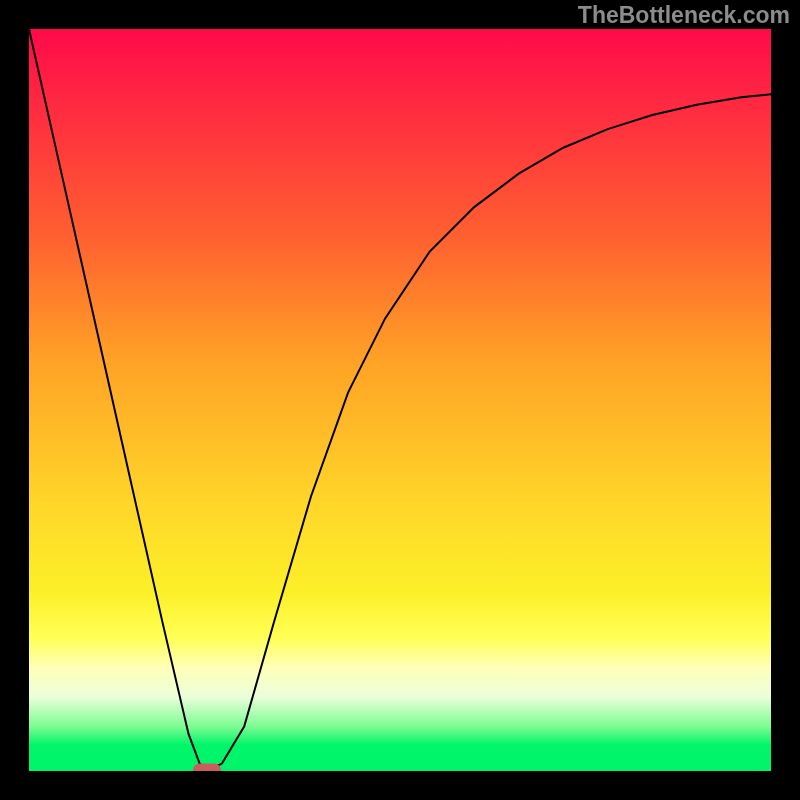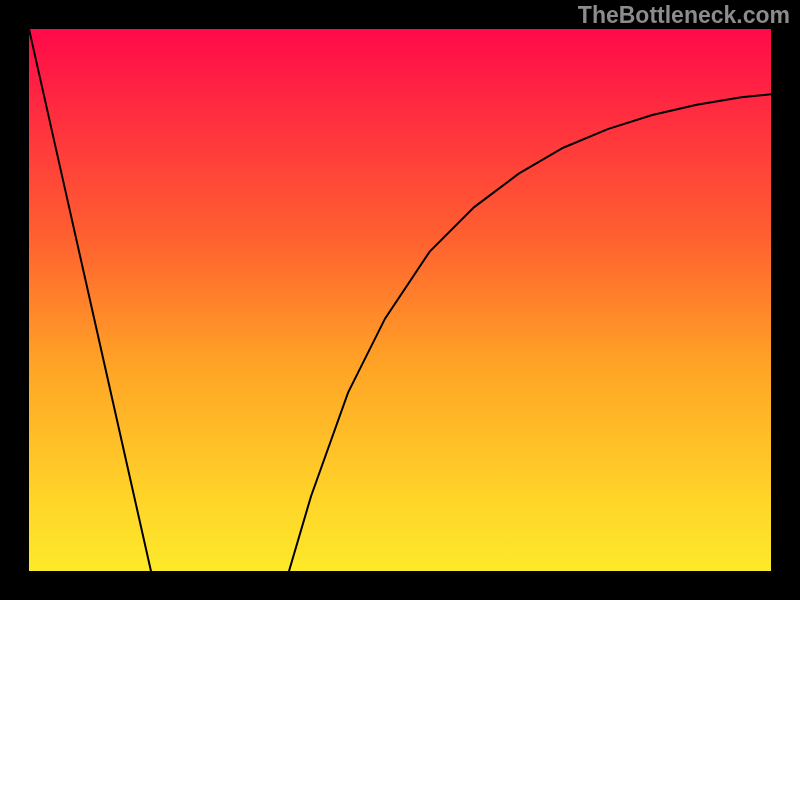--- a/index.html
+++ b/index.html
@@ -4,21 +4,21 @@
 <style>
   body {
     margin: 0;
     padding: 0;
     background: #fff;
     font-family: Arial, sans-serif;
   }
   .chart-container {
     position: relative;
     width: 800px;
-    height: 600px;
+    height: 800px;
     background: #fff;
   }
   .watermark {
     position: absolute;
     top: 2px;
     right: 10px;
     font-size: 23px;
     font-weight: bold;
     color: #8c8c8c;
     font-family: Arial, Helvetica, sans-serif;

